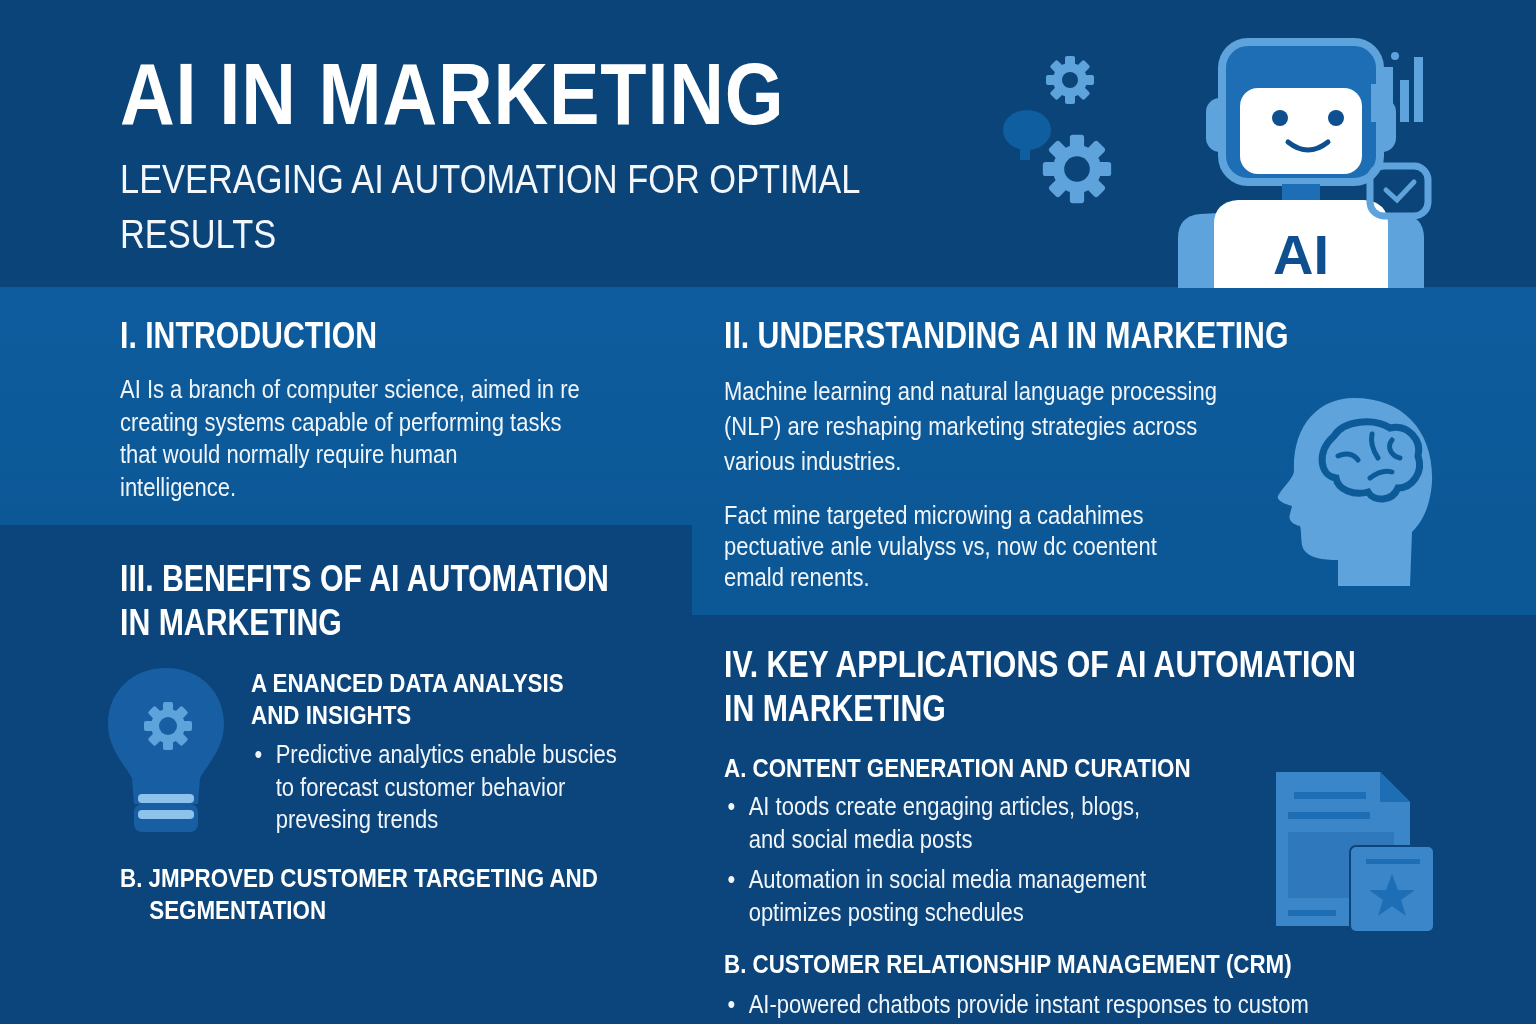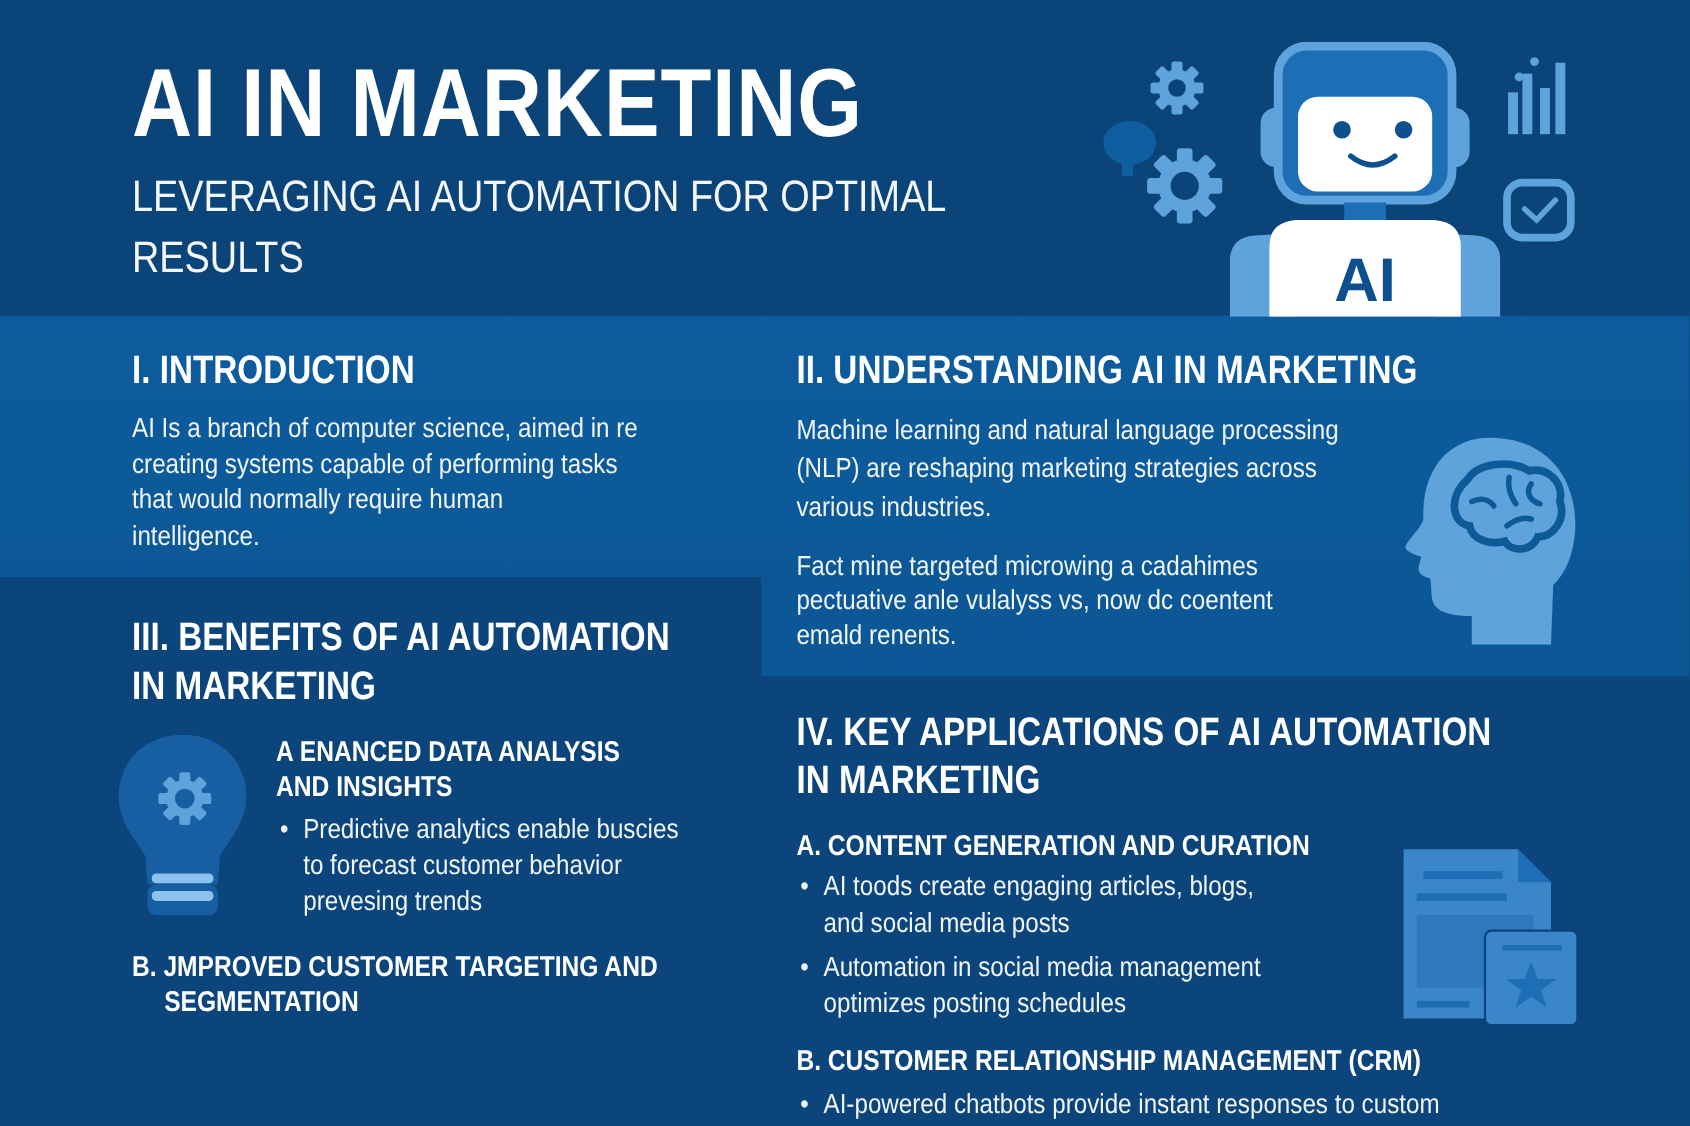--- a/index.html
+++ b/index.html
@@ -103,21 +103,21 @@
       <rect x="38" y="21" width="12" height="10" rx="2"></rect>
       <rect x="21" y="2" width="10" height="12" rx="2" transform="rotate(45 26 26)"></rect>
       <rect x="21" y="38" width="10" height="12" rx="2" transform="rotate(45 26 26)"></rect>
       <rect x="2" y="21" width="12" height="10" rx="2" transform="rotate(45 26 26)"></rect>
       <rect x="38" y="21" width="12" height="10" rx="2" transform="rotate(45 26 26)"></rect>
     </g>
     <circle cx="26" cy="26" r="9" fill="#0b4478"></circle>
   </svg>
 </div>
 
-<div class="abs" style="left:1118px; top:38px;">
+<div class="abs" style="left:1178px; top:38px;">
   <svg width="246" height="250" viewBox="0 0 246 250">
 
     <rect x="28" y="60" width="30" height="54" rx="14" fill="#5ea3dc"></rect>
     <rect x="188" y="60" width="30" height="54" rx="14" fill="#5ea3dc"></rect>
 
     <rect x="44" y="4" width="158" height="140" rx="26" fill="#1d6eb5" stroke="#5ea3dc" stroke-width="8"></rect>
     <rect x="62" y="50" width="122" height="86" rx="18" fill="#ffffff"></rect>
     <circle cx="102" cy="80" r="8" fill="#0d4f8f"></circle>
     <circle cx="158" cy="80" r="8" fill="#0d4f8f"></circle>
     <path d="M110 104 Q130 120 150 104" stroke="#0d4f8f" stroke-width="5" fill="none" stroke-linecap="round"></path>

